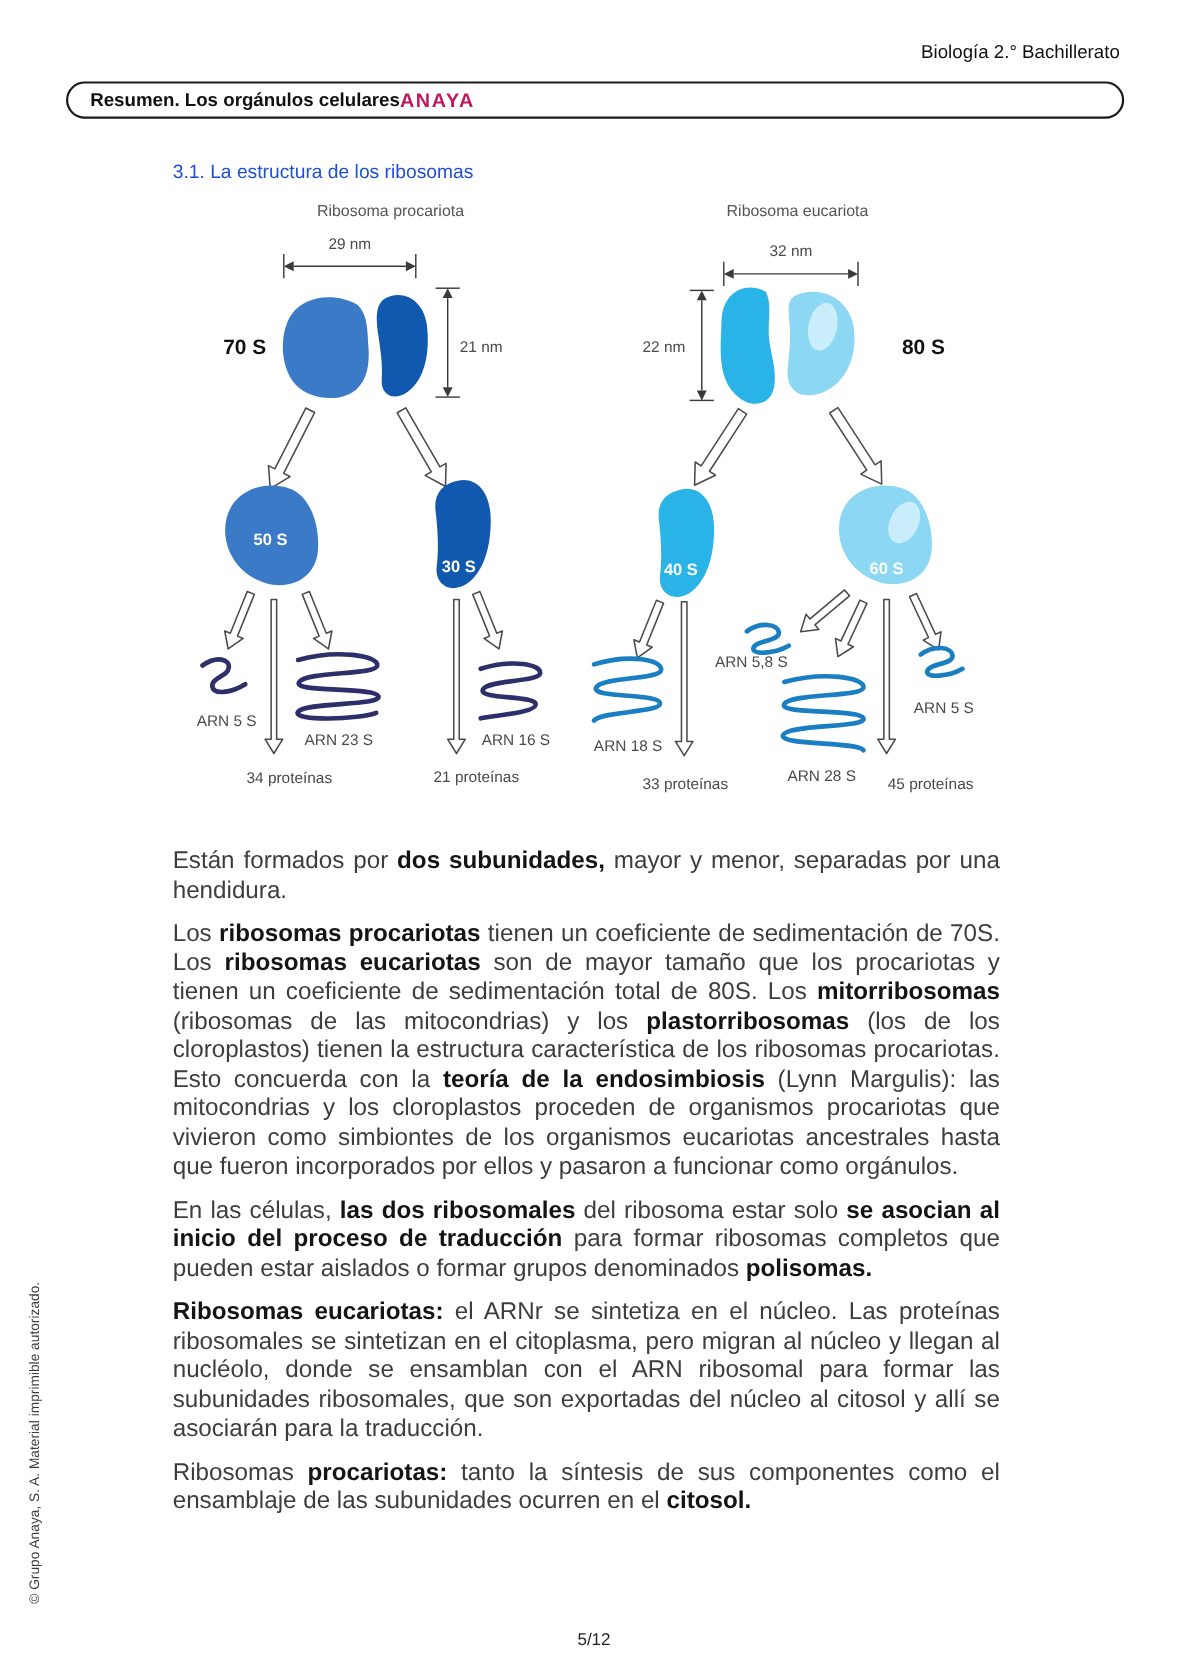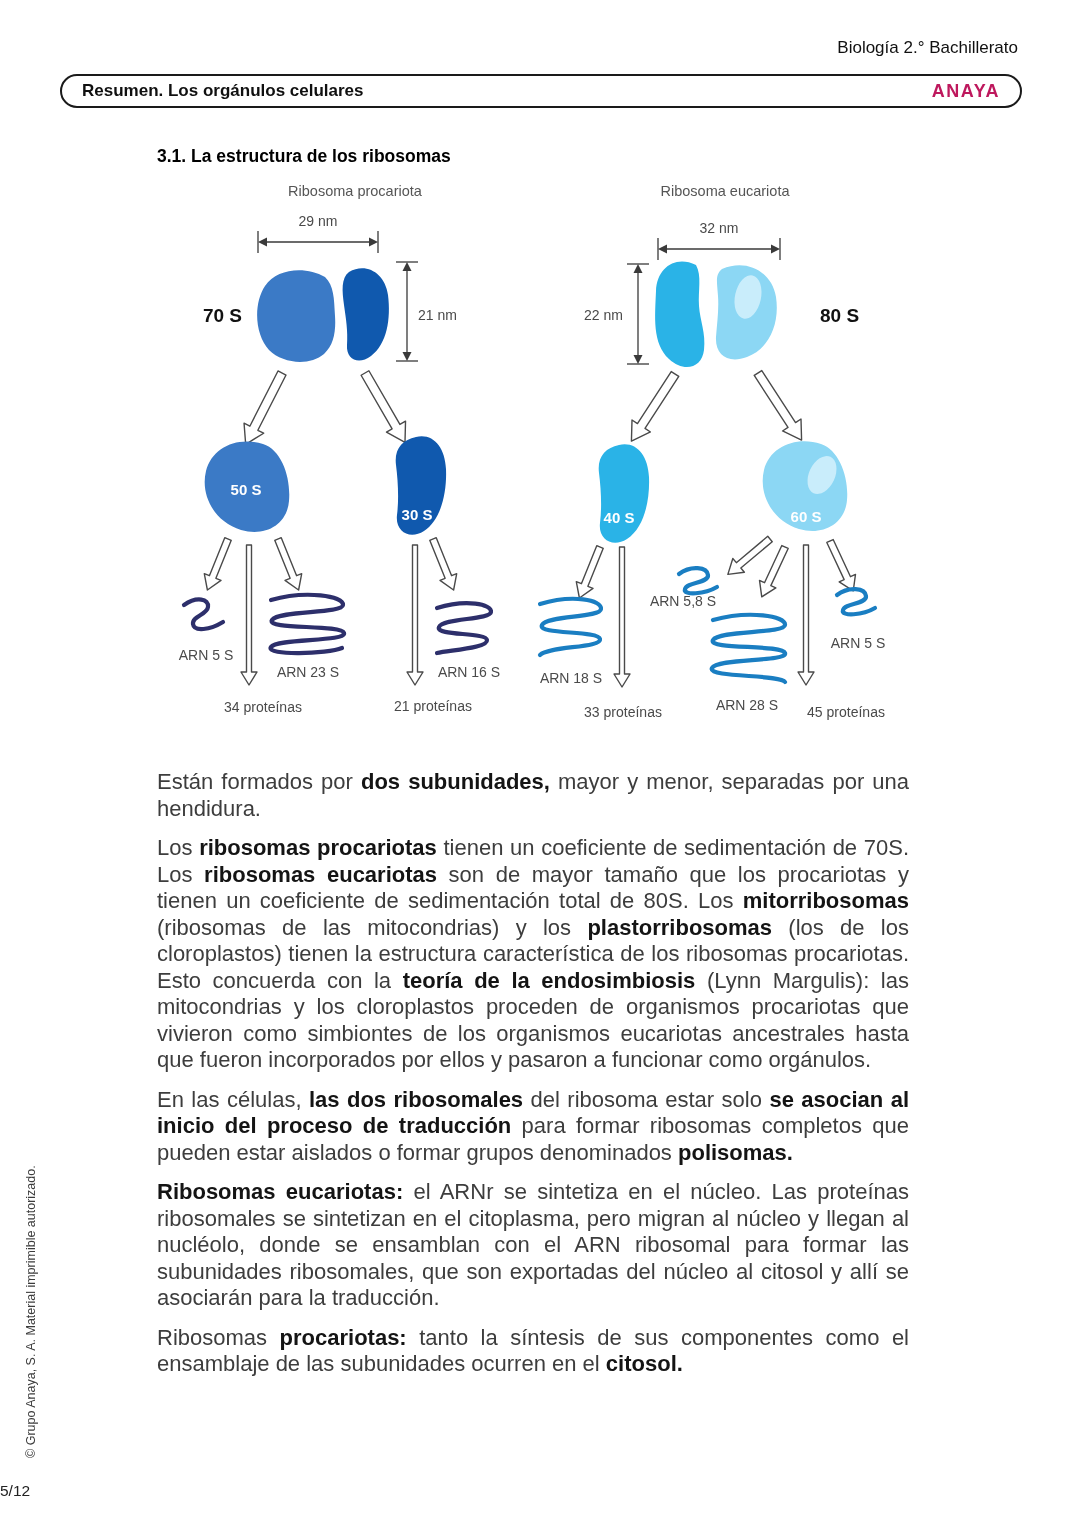--- a/index.html
+++ b/index.html
@@ -4,35 +4,35 @@
 <style>
   *{margin:0;padding:0;box-sizing:border-box}
   html,body{background:#ffffff}
   body{width:1080px;height:1527px;position:relative;overflow:hidden;
        font-family:"Liberation Sans",sans-serif;color:#222}
 
   .course-label{position:absolute;top:38px;right:62px;font-size:17px;font-weight:normal;color:#101010}
 
   .header-bar{position:absolute;top:74px;left:60px;right:58px;height:34px;
       border:2px solid #1a1a1a;border-radius:17px;background:#fff;
-      display:flex;align-items:center;justify-content:space-between;padding:0 20px}
+      display:flex;align-items:center;padding:0 20px}
   .header-title{font-size:17px;font-weight:bold;color:#101010}
   .logo{font-size:18px;font-weight:bold;letter-spacing:1.5px;color:#be185d}
 
   .content{position:absolute;left:157px;top:146px;width:752px}
-  .section-title{font-size:17.5px;font-weight:bold;color:#000000}
+  .section-title{font-size:17.5px;font-weight:normal;color:#1d4ed8}
   .diagram{display:block;margin:12px 0 0 -27px}
   .body-text{margin-top:30px}
   .body-text p{font-size:22px;line-height:26.5px;color:#3d3d3d;text-align:justify;margin-bottom:13px}
   .body-text p b{color:#141414}
   .s32{margin:20px 0 10px}
 
   .copyright{position:absolute;left:24px;top:1458px;transform:rotate(-90deg);
       transform-origin:0 0;white-space:nowrap;font-size:12.5px;color:#3c3c3c}
-  .page-number{position:absolute;top:1482px;left:0;width:100%;text-align:left;font-size:15.5px;color:#222}
+  .page-number{position:absolute;top:1482px;left:0;width:100%;text-align:center;font-size:15.5px;color:#222}
 
   
   .diagram text{font-family:"Liberation Sans",sans-serif}
   .dtitle{font-size:14.5px;fill:#555}
   .dlabel{font-size:14px;fill:#4a4a4a}
   .bigS{font-size:19px;font-weight:bold;fill:#111}
   .sublabel{font-size:15px;font-weight:bold;fill:#ffffff}
   .meas{stroke:#3a3a3a;stroke-width:1.3;fill:none}
   .mhead{fill:#3a3a3a;stroke:none}
   .oarrow{fill:#ffffff;stroke:#4a4a4a;stroke-width:1.4;stroke-linejoin:round}

